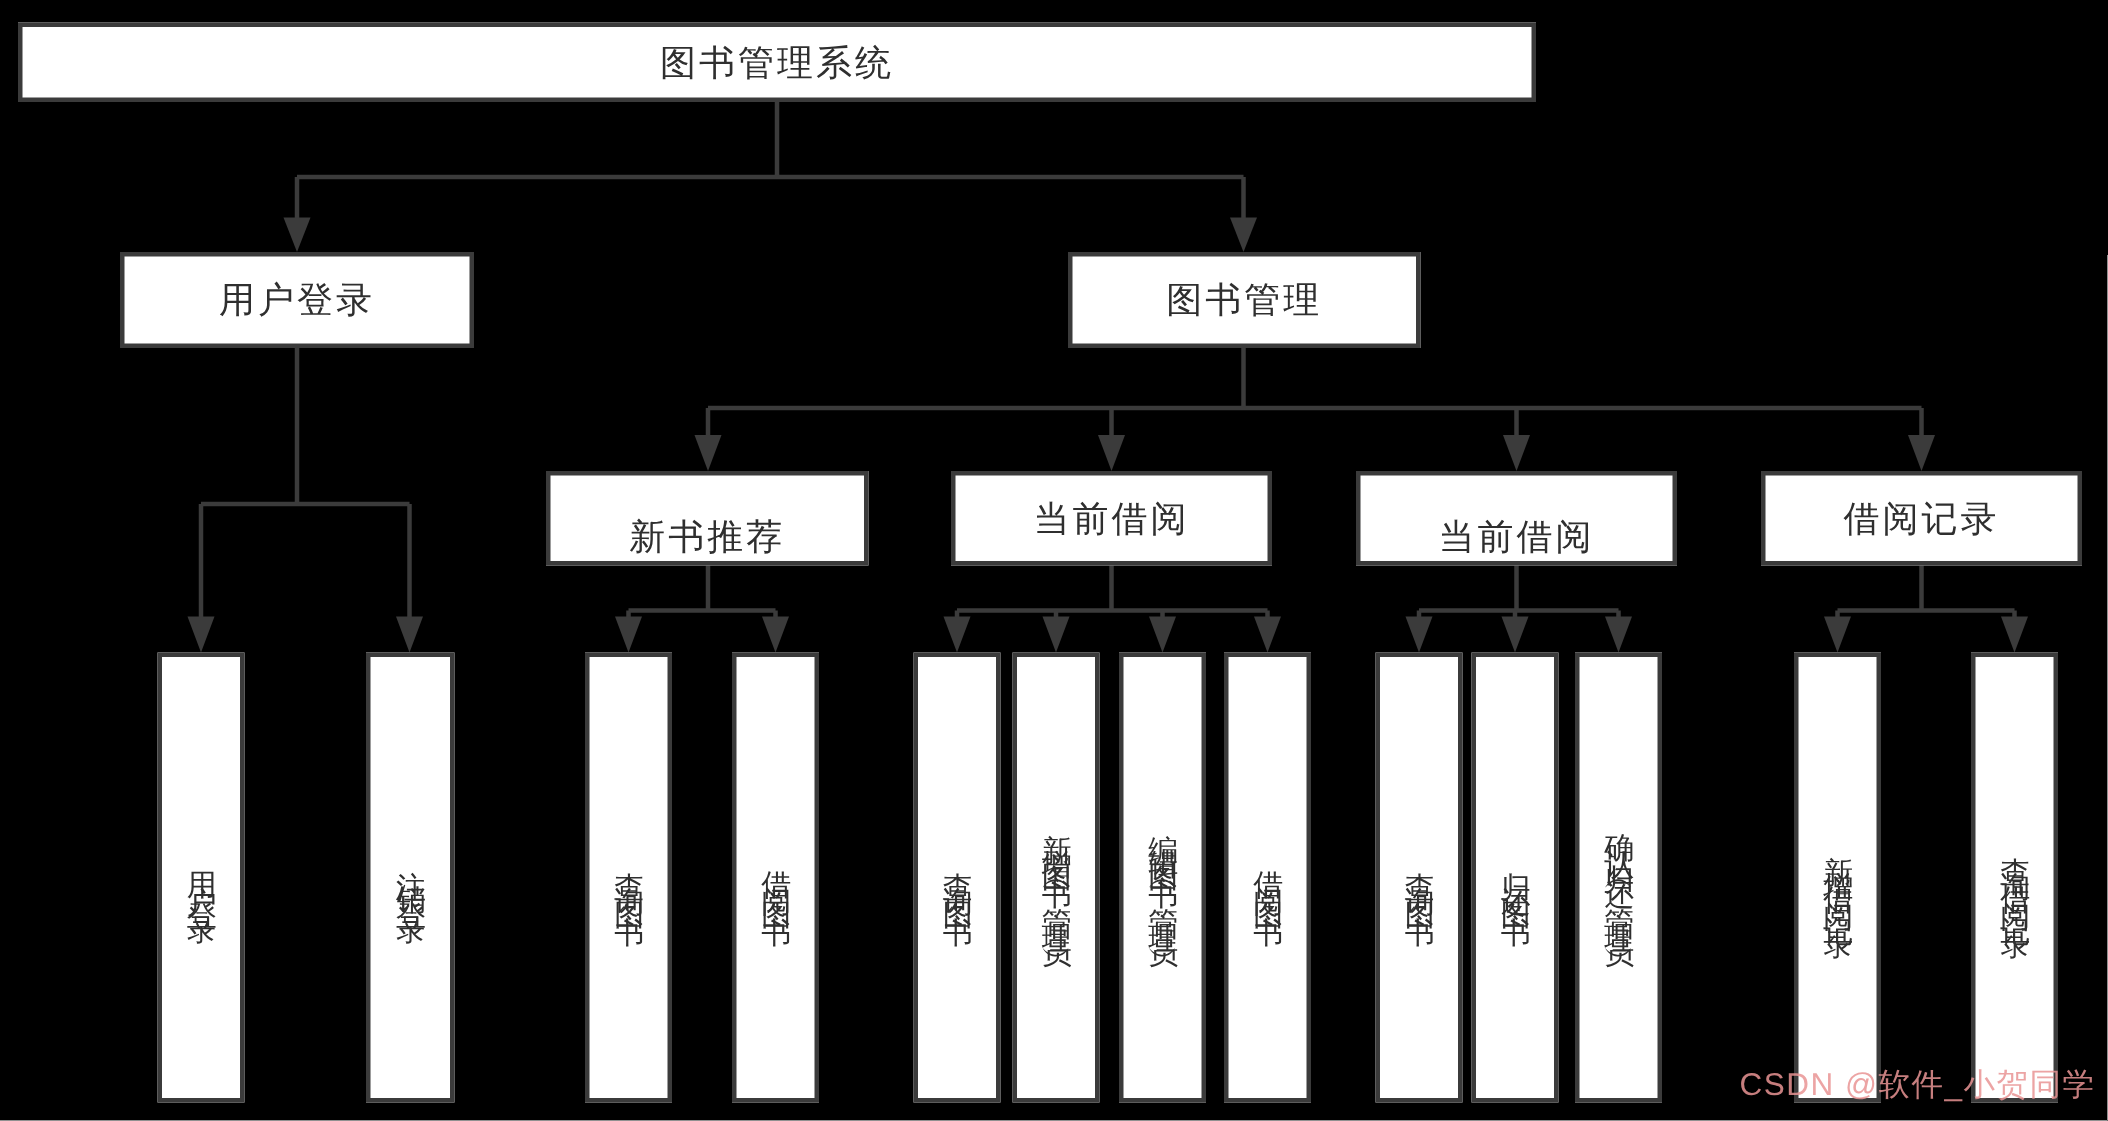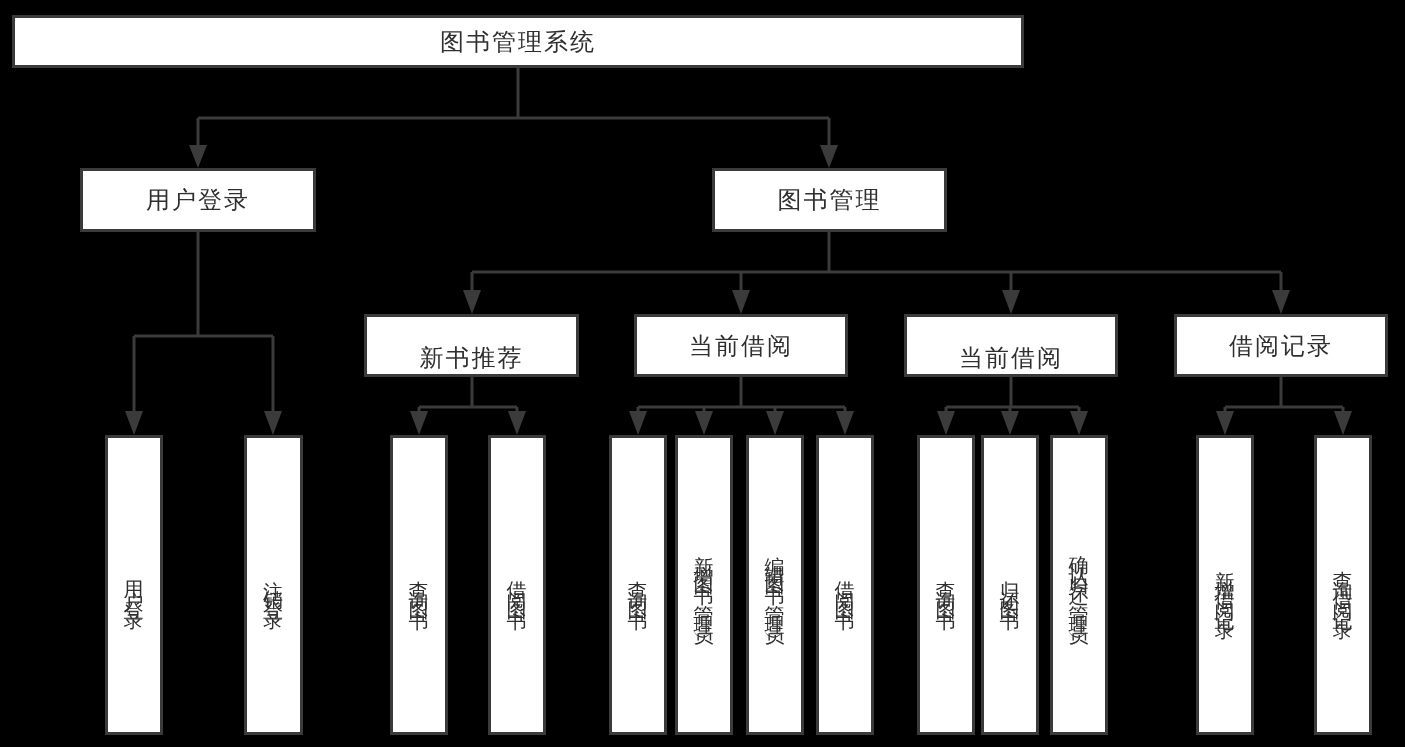--- a/index.html
+++ b/index.html
@@ -153,14 +153,15 @@
     <span class="vlabel">确认归还（管理员）</span>
   </div>
 
   <div class="box" style="left:1196px; top:435px; width:58px; height:300px;">
     <span class="vlabel">新增借阅记录</span>
   </div>
   <div class="box" style="left:1314px; top:435px; width:58px; height:300px;">
     <span class="vlabel">查询借阅记录</span>
   </div>
 
+  <div class="watermark">CSDN @软件_小贺同学</div>
 
 </div>
 
 </body></html>

